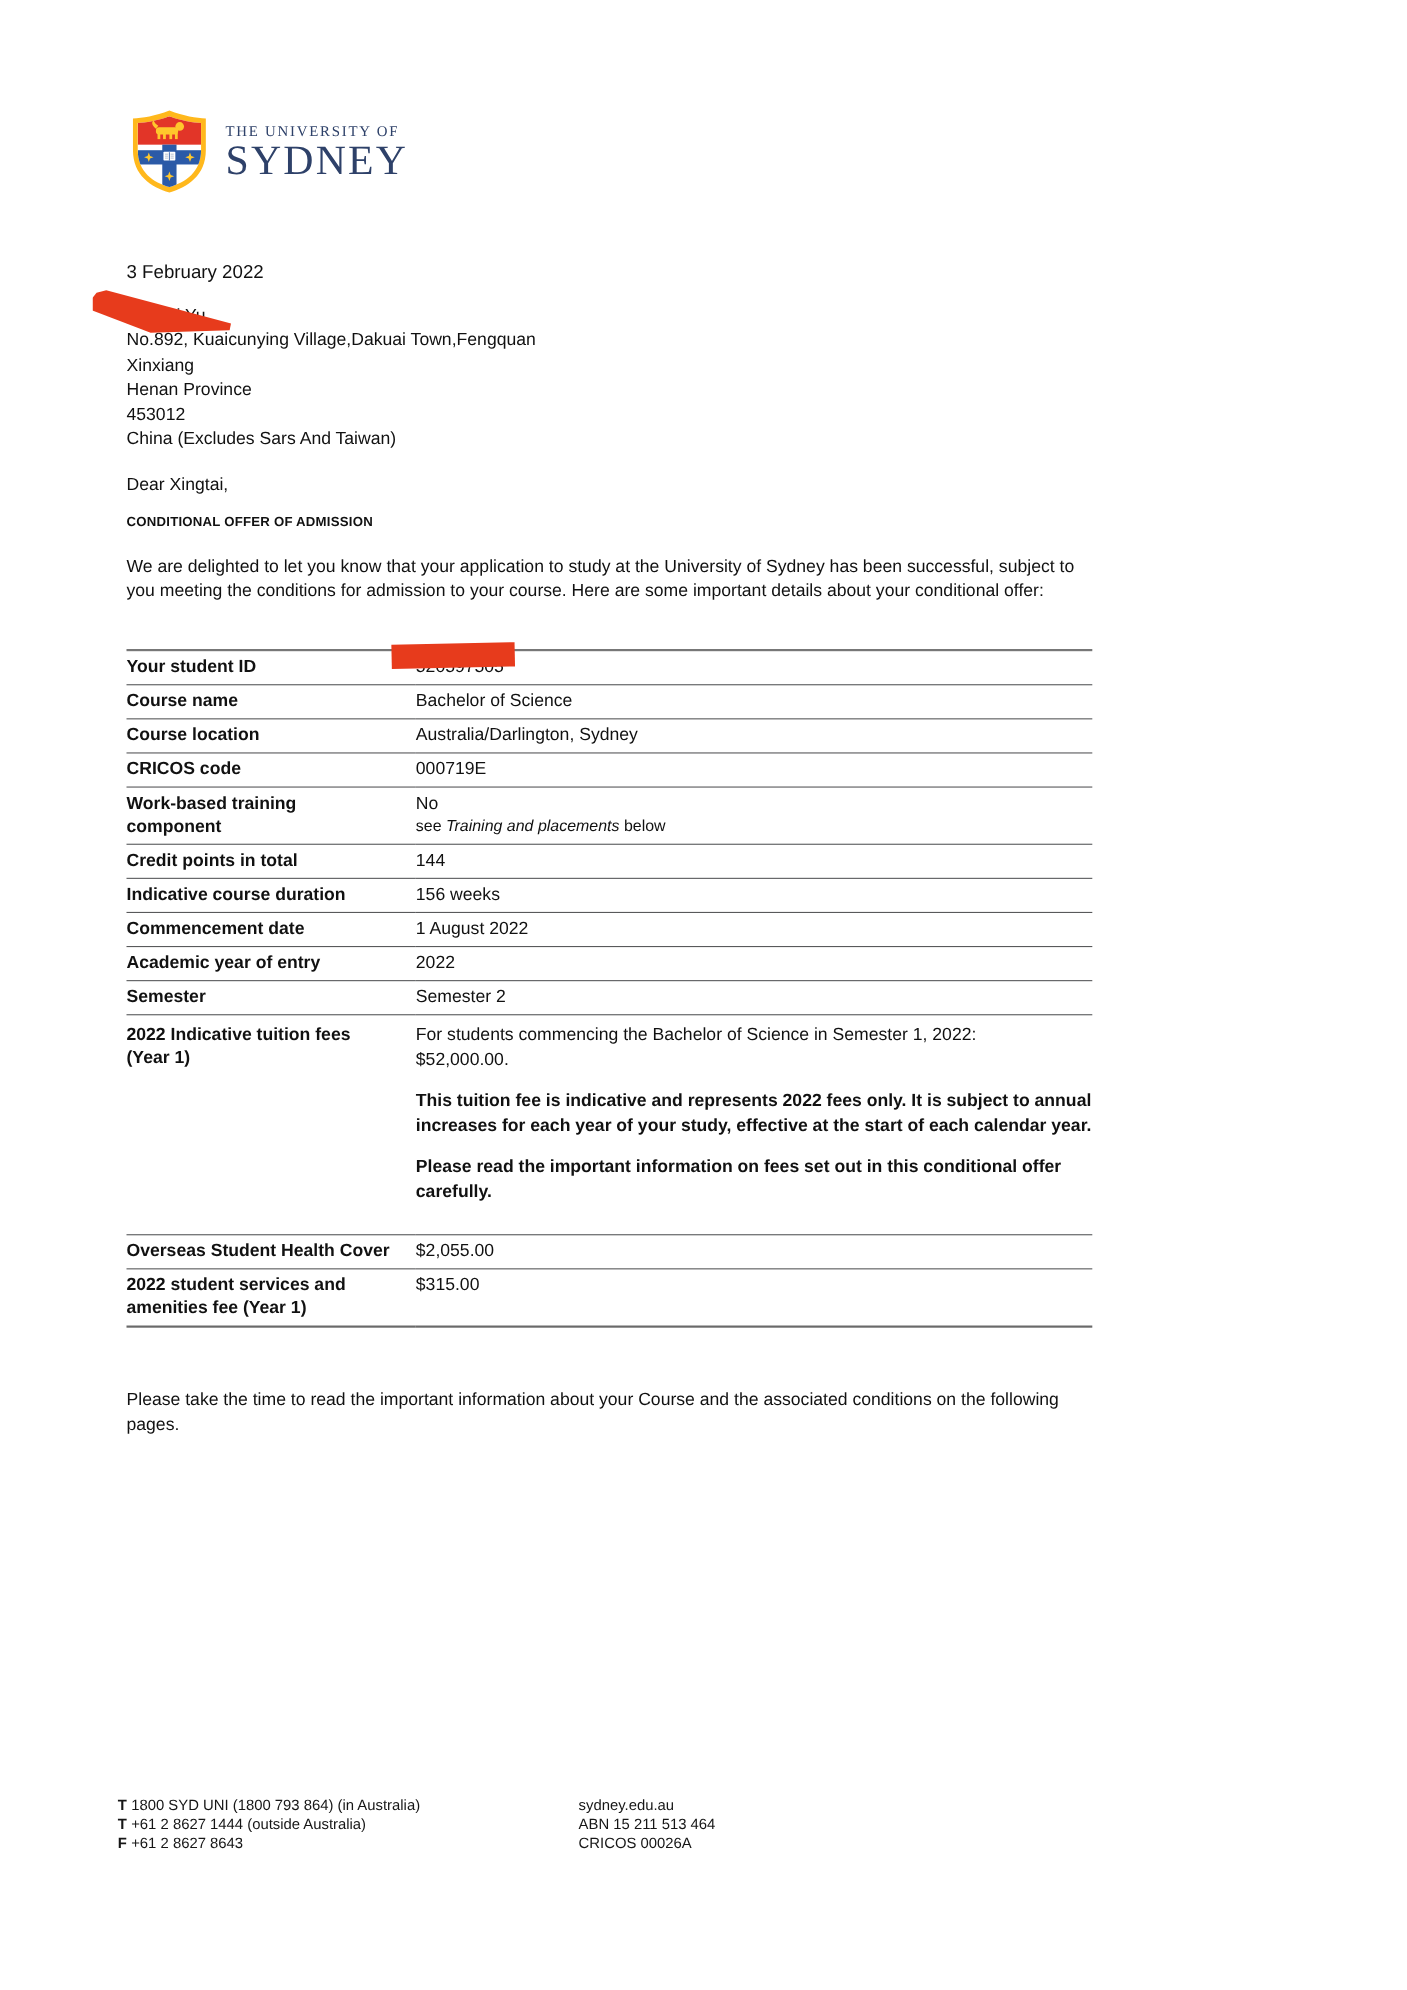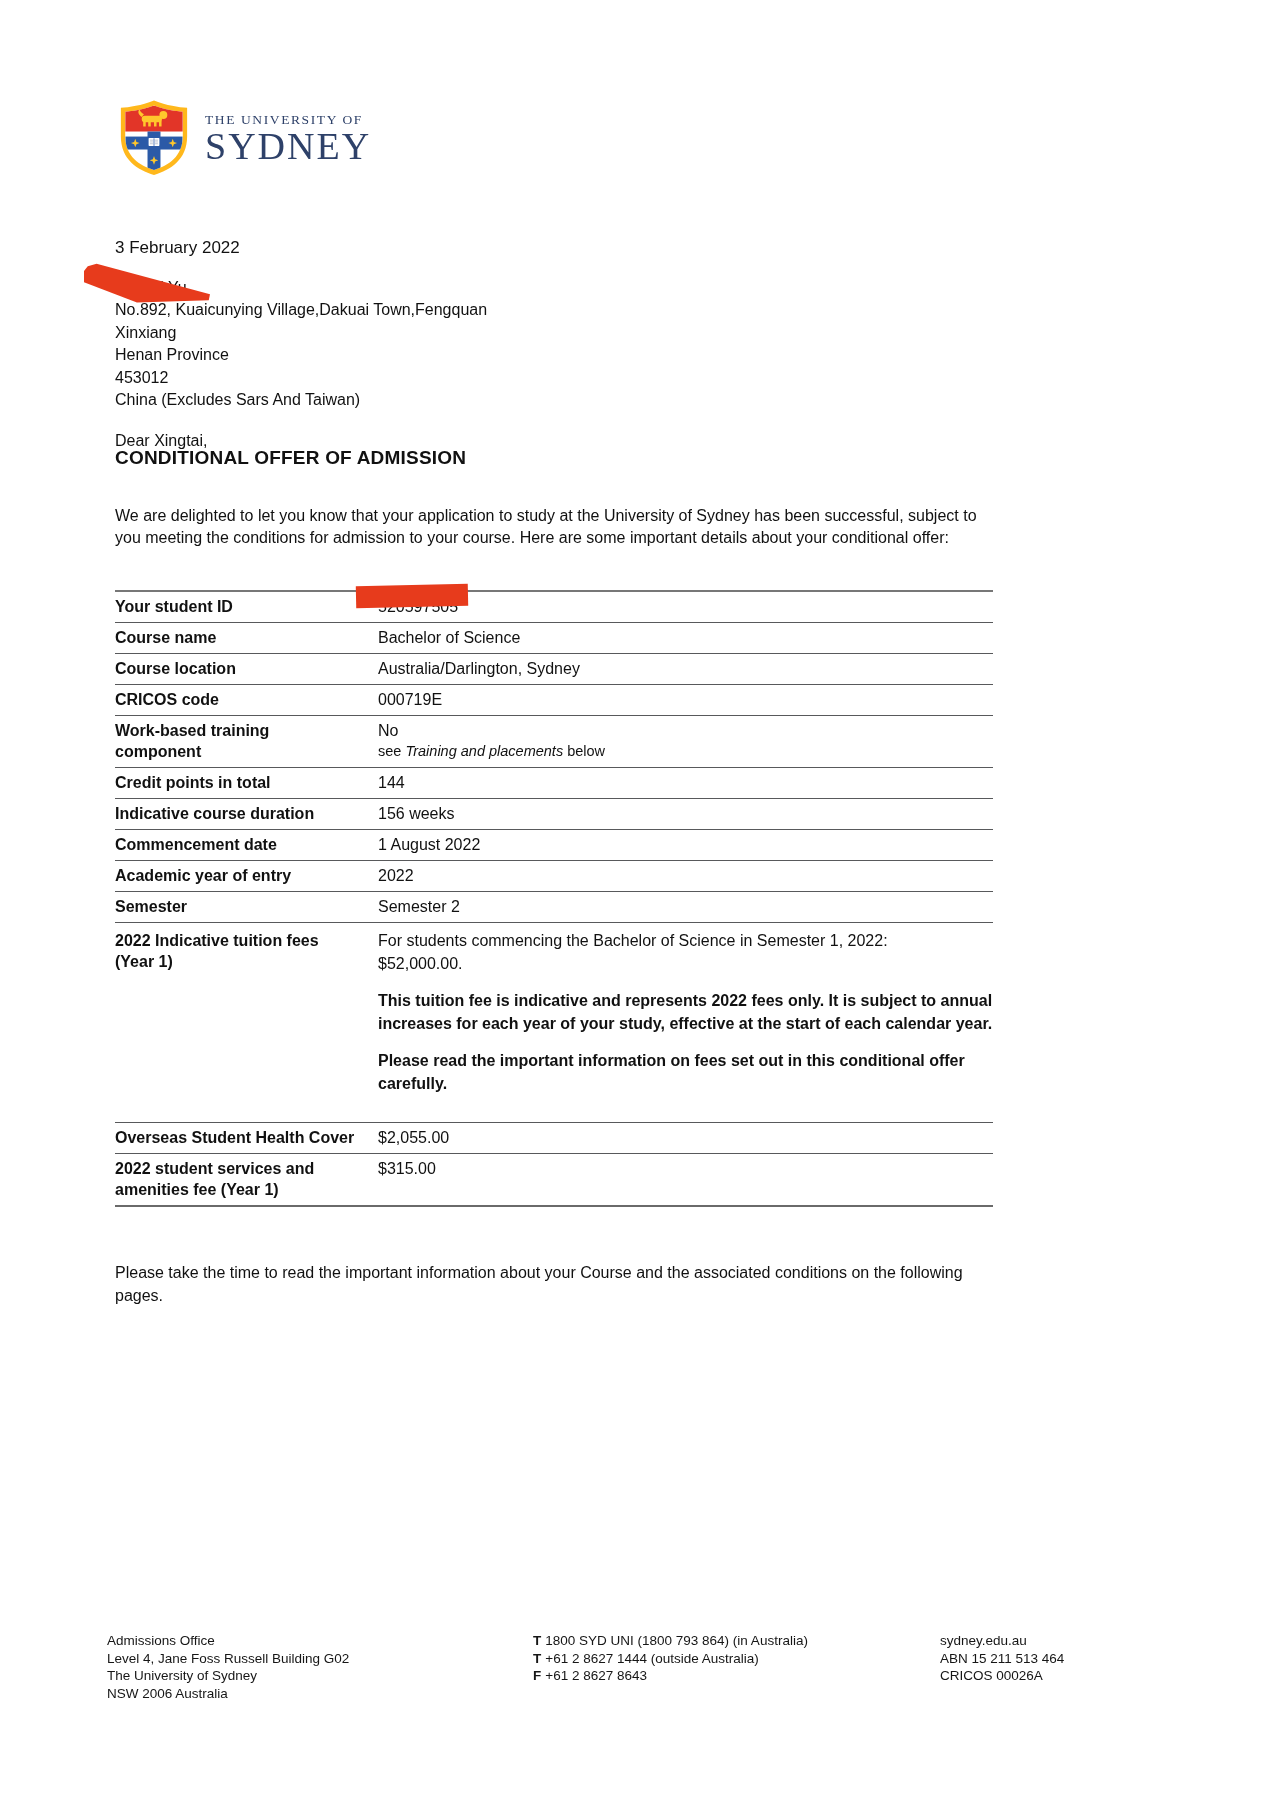--- a/index.html
+++ b/index.html
@@ -21,21 +21,21 @@
   .logotype .l1{font-size:13.5px;letter-spacing:1.6px;font-weight:400;}
   .logotype .l2{font-size:38px;letter-spacing:2px;line-height:30px;margin-top:3px;font-weight:400;}
 
   
   .date{position:absolute;left:115px;top:238px;font-size:17px;}
   .addr-block{position:absolute;left:115px;top:277px;font-size:16px;line-height:22.4px;}
   .name-redaction{position:absolute;left:84px;top:263px;width:126px;height:40px;background:var(--redaction);
     clip-path:polygon(3% 8%, 10% 2%, 100% 78%, 99% 93%, 42% 99%, 0 48%, 0 20%);}
 
   .salutation{position:absolute;left:115px;top:432px;font-size:16px;}
-  .heading{position:absolute;left:115px;top:447px;font-size:19px;font-weight:bold;letter-spacing:.2px;text-align:center;}
+  .heading{position:absolute;left:115px;top:467px;font-size:12px;font-weight:bold;letter-spacing:.2px;text-align:center;}
   .intro{position:absolute;left:115px;top:505px;width:884px;font-size:16px;line-height:22px;}
 
   
   table.offer{position:absolute;left:115px;top:590px;width:878px;border-collapse:collapse;font-size:16px;}
   table.offer{border-top:2px solid #777;border-bottom:2px solid #6a6a6a;}
   table.offer tr{border-top:1px solid var(--table-border);}
   table.offer tr:first-child{border-top:none;}
   table.offer th{width:263px;text-align:left;vertical-align:top;font-weight:bold;padding:4px 10px 5px 0;line-height:21px;margin-left:16px;}
   table.offer td{vertical-align:top;padding:4px 0 5px 0;line-height:21px;}
   td.idcell{position:relative;}
@@ -46,21 +46,21 @@
   .tuition-cell p.bold{font-weight:bold;max-width:618px;}
   .tuition-cell p:last-child{margin-bottom:22px;}
   tr.tall th, tr.tall td{padding-top:7px;}
 
   .closing{position:absolute;left:115px;top:1261px;width:884px;font-size:16px;line-height:23px;}
 
   
   .footer{position:absolute;left:107px;top:1632px;width:1092px;display:flex;font-size:13.5px;line-height:17.6px;color:#161616;}
   .f-col1{width:426px;}
   .f-col2{width:407px;}
-  .f-col3{width:auto;}
+  .f-col3{width:auto;margin-left:12px;}
   .f-prefix{font-weight:bold;margin-right:4px;}
 </style>
 </head>
 <body>
 
 <div class="page">
 
   <div class="logo-row">
     <svg class="crest" viewBox="0 0 100 110" xmlns="http://www.w3.org/2000/svg">
       <defs>
@@ -201,26 +201,20 @@
           <div>amenities fee (Year 1)</div>
         </th>
         <td>$315.00</td>
       </tr>
     </tbody>
   </table>
 
   <p class="closing">Please take the time to read the important information about your Course and the associated conditions on the following pages.</p>
 
   <div class="footer">
-    <div class="f-col1">
-      <div>Admissions Office</div>
-      <div>Level 4, Jane Foss Russell Building G02</div>
-      <div>The University of Sydney</div>
-      <div>NSW 2006 Australia</div>
-    </div>
     <div class="f-col2">
       <div><span class="f-prefix">T</span><span>1800 SYD UNI (1800 793 864) (in Australia)</span></div>
       <div><span class="f-prefix">T</span><span>+61 2 8627 1444 (outside Australia)</span></div>
       <div><span class="f-prefix">F</span><span>+61 2 8627 8643</span></div>
     </div>
     <div class="f-col3">
       <div>sydney.edu.au</div>
       <div>ABN 15 211 513 464</div>
       <div>CRICOS 00026A</div>
     </div>

